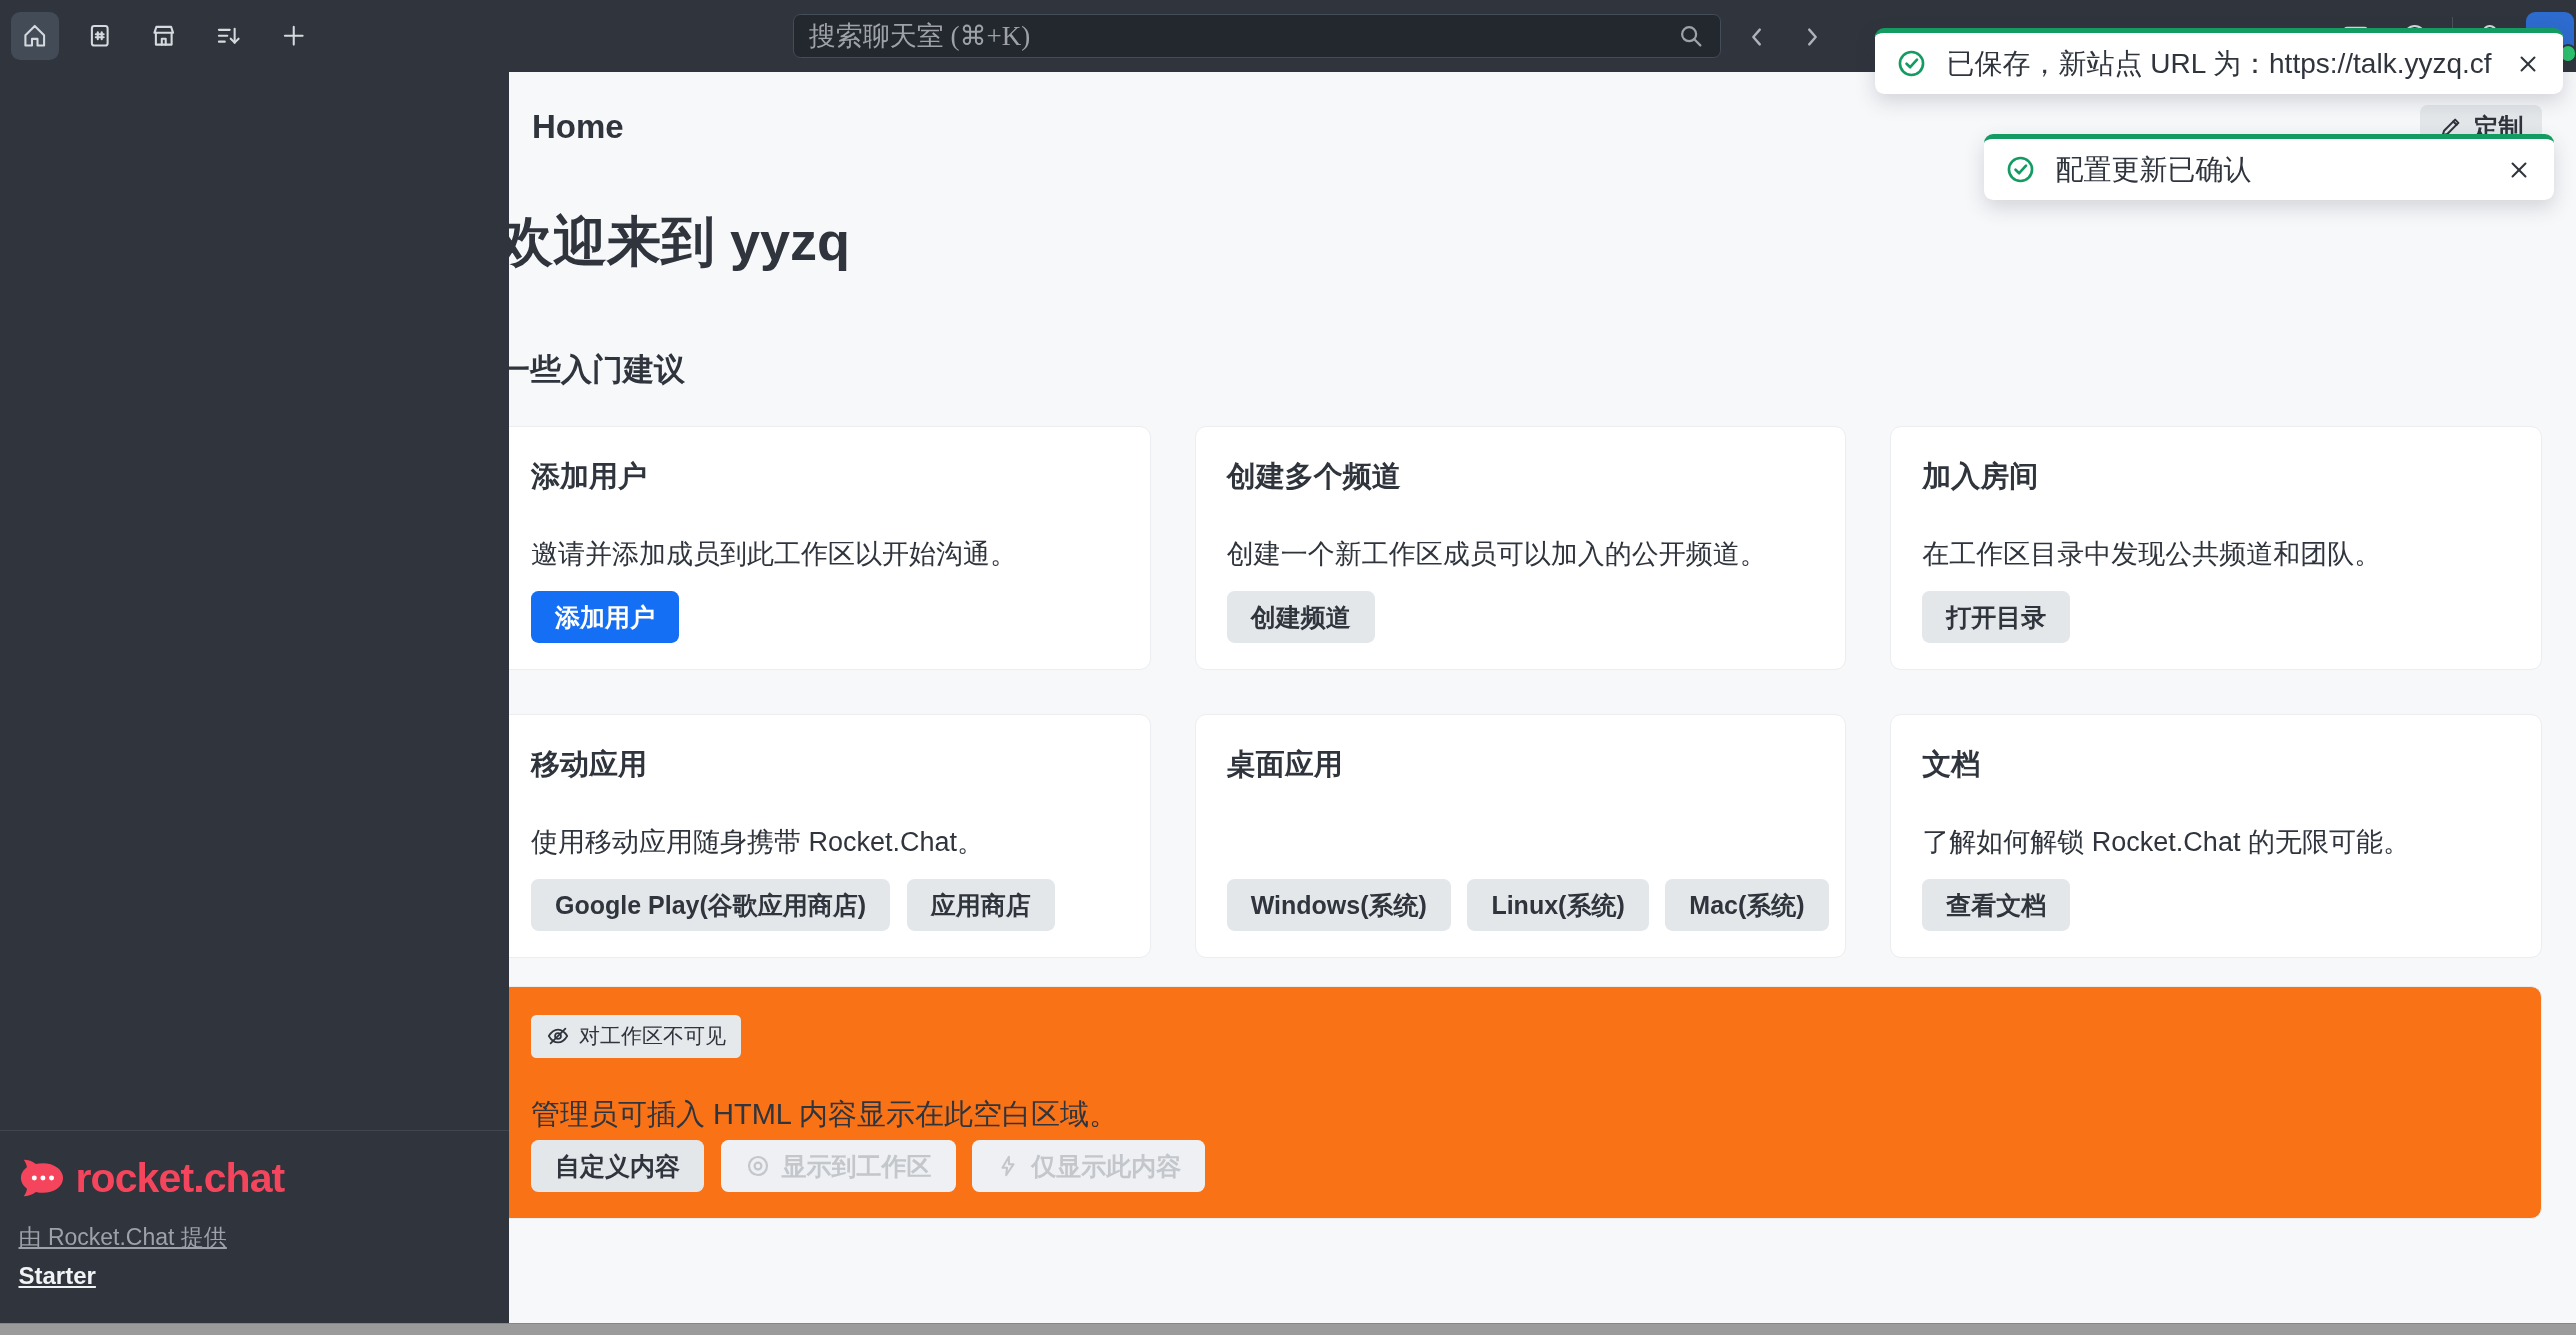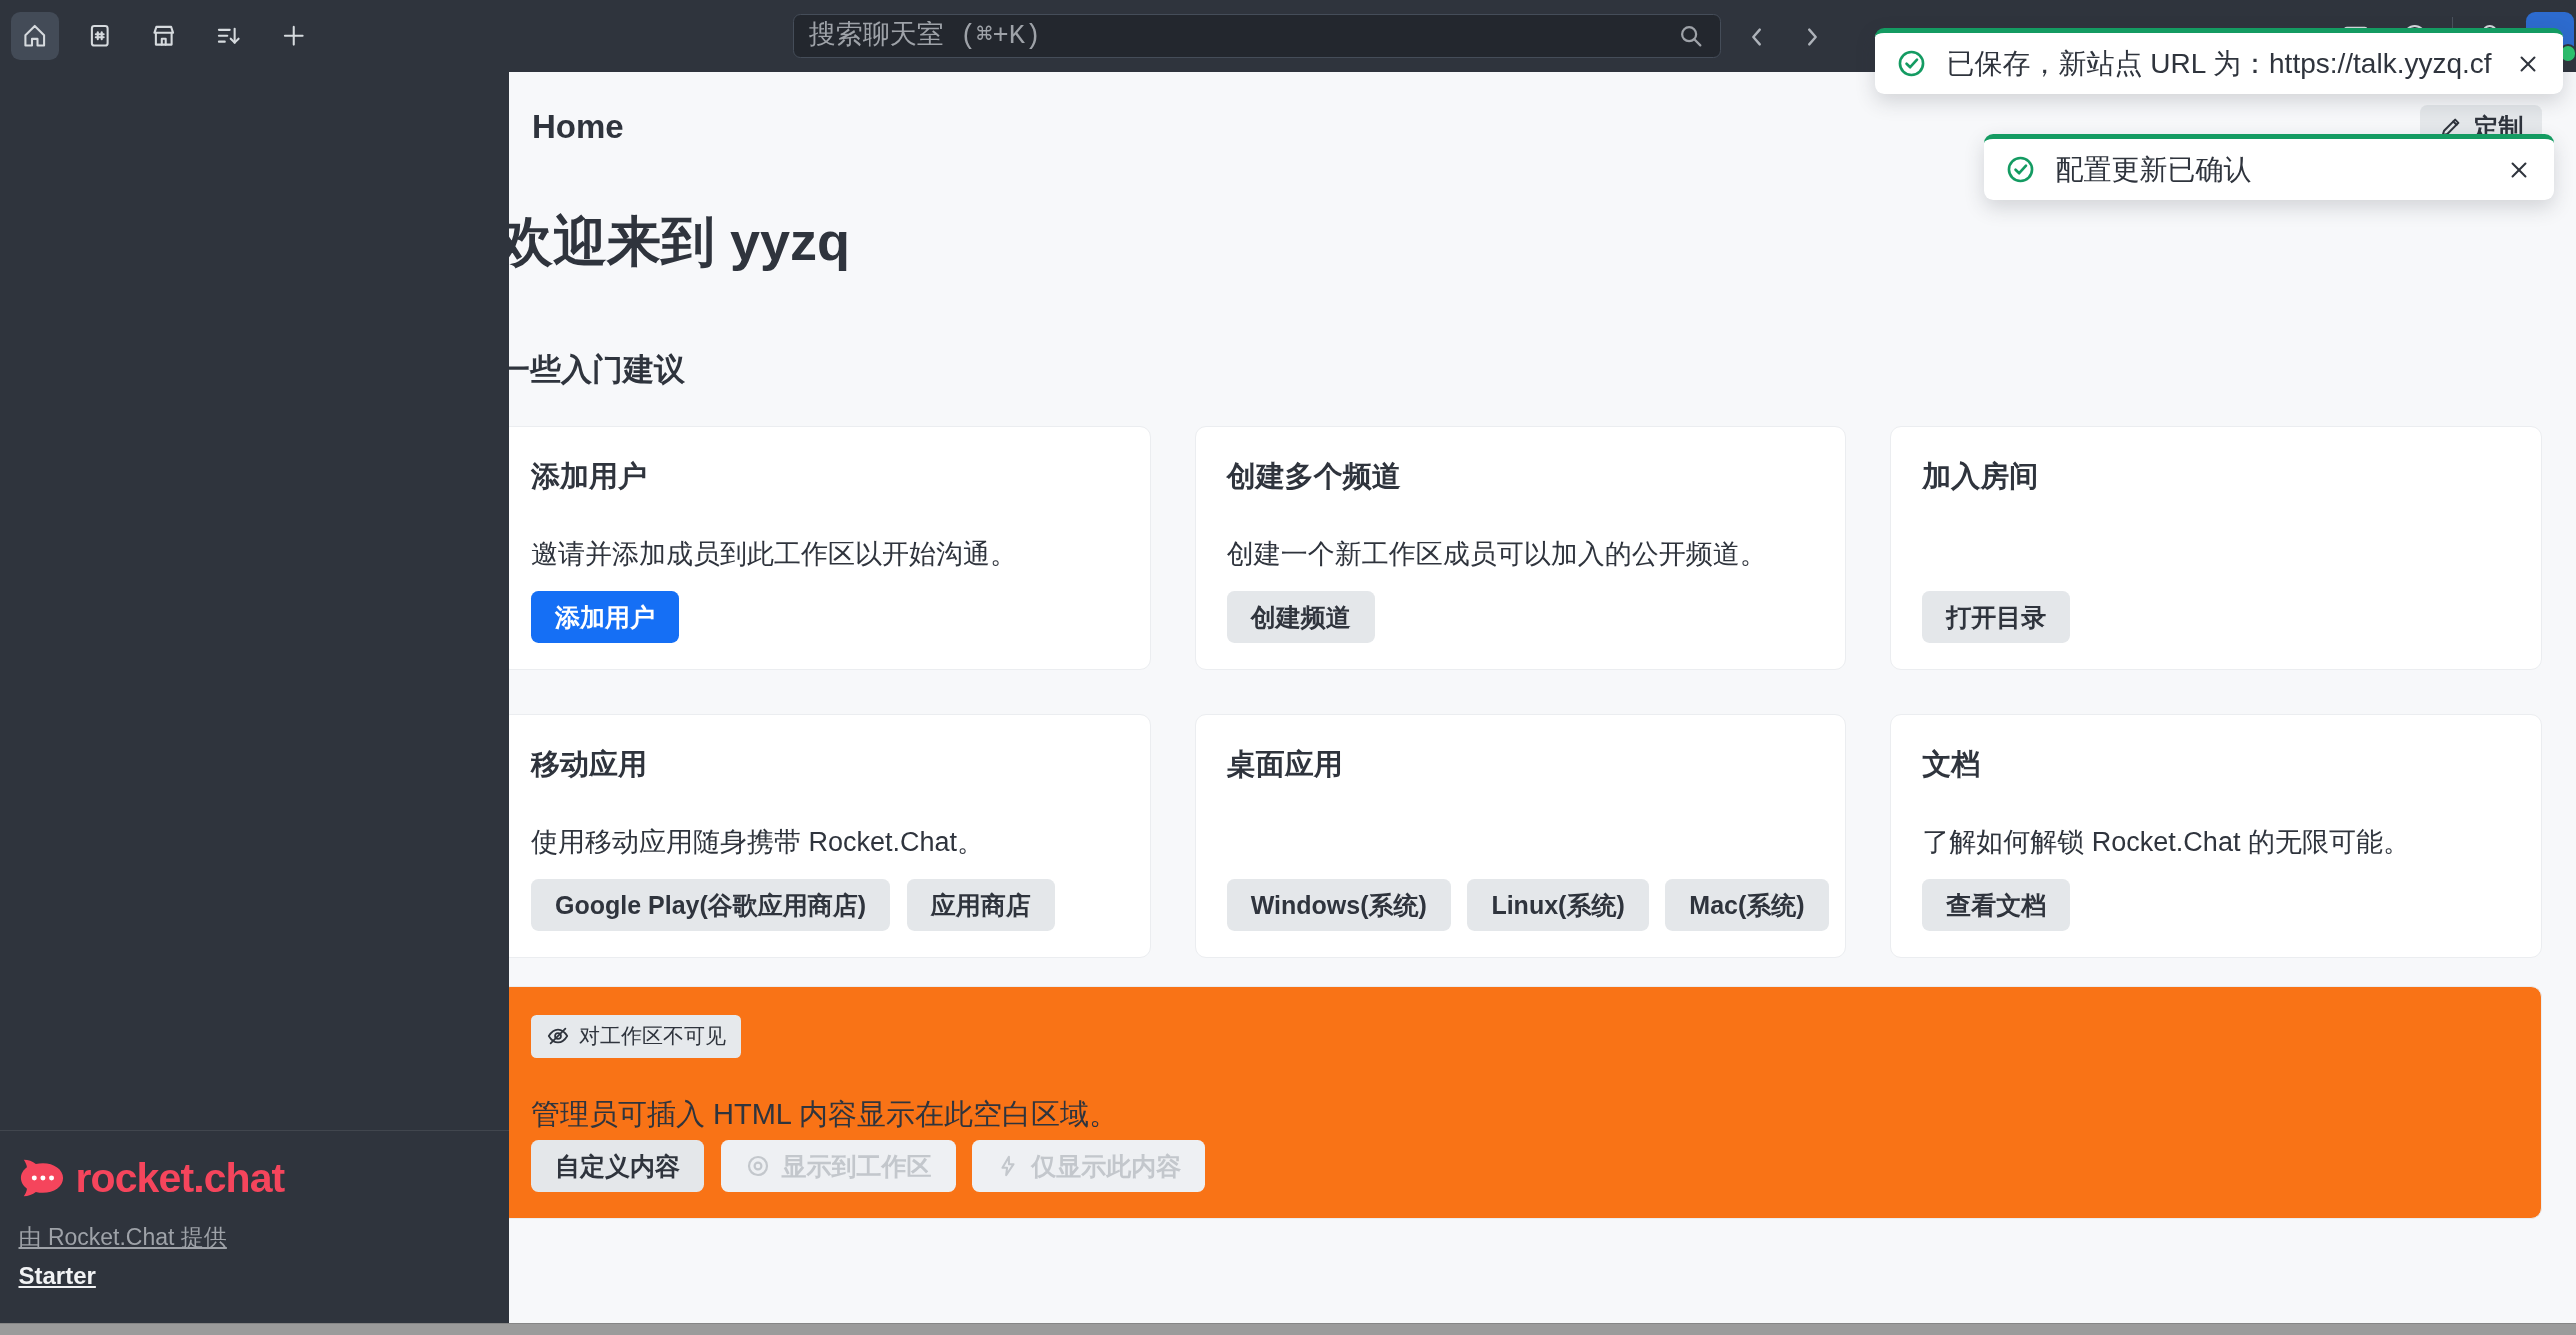--- a/index.html
+++ b/index.html
@@ -22,21 +22,21 @@
   .icon-btn.active { background:#434b57; }
   .icon-btn svg { stroke:#d6dade; fill:none; stroke-width:2.1; stroke-linecap:round; stroke-linejoin:round; }
 
   .search-box {
     position:absolute; left:793px; top:14px; width:928px; height:44px;
     background:#23272e; border:0.9px solid #454d59; border-radius:7.4px;
     display:flex; align-items:center; padding:0 14.8px;
   }
   .search-box input {
     flex:1; background:transparent; border:none; outline:none;
-    color:#9ea2a8; font-size:27px; font-family:Liberation Mono, monospace;
+    color:#9ea2a8; font-size:27px; font-family:Liberation Serif, serif;
   }
   .search-box input::placeholder { color:#9ea2a8; opacity:1; }
   .search-box svg { stroke:#9ea2a8; fill:none; stroke-width:2.4; stroke-linecap:round; }
 
   .chev { position:absolute; top:20px; width:33px; height:33px; display:flex; align-items:center; justify-content:center; cursor:pointer;}
   .chev svg { stroke:#aeb3ba; fill:none; stroke-width:2.6; stroke-linecap:round; stroke-linejoin:round;}
   .chev-left { left:1740px; } .chev-right { left:1795px; }
 
   .top-right { position:absolute; right:1.8px; top:7.4px; display:flex; align-items:center; gap:14.8px; height:57px; }
   .top-right .icon-btn { width:44px; height:44px; }
@@ -264,20 +264,21 @@
     <div class="card">
       <div class="card-title">创建多个频道</div>
       <div class="card-body">创建一个新工作区成员可以加入的公开频道。</div>
       <div class="card-actions">
         <button class="btn">创建频道</button>
       </div>
     </div>
 
     <div class="card">
       <div class="card-title">加入房间</div>
+      <div class="card-body">在工作区目录中发现公共频道和团队。</div>
       <div class="card-actions">
         <button class="btn">打开目录</button>
       </div>
     </div>
 
     <div class="card">
       <div class="card-title">移动应用</div>
       <div class="card-body">使用移动应用随身携带 Rocket.Chat。</div>
       <div class="card-actions">
         <button class="btn">Google Play(谷歌应用商店)</button>

